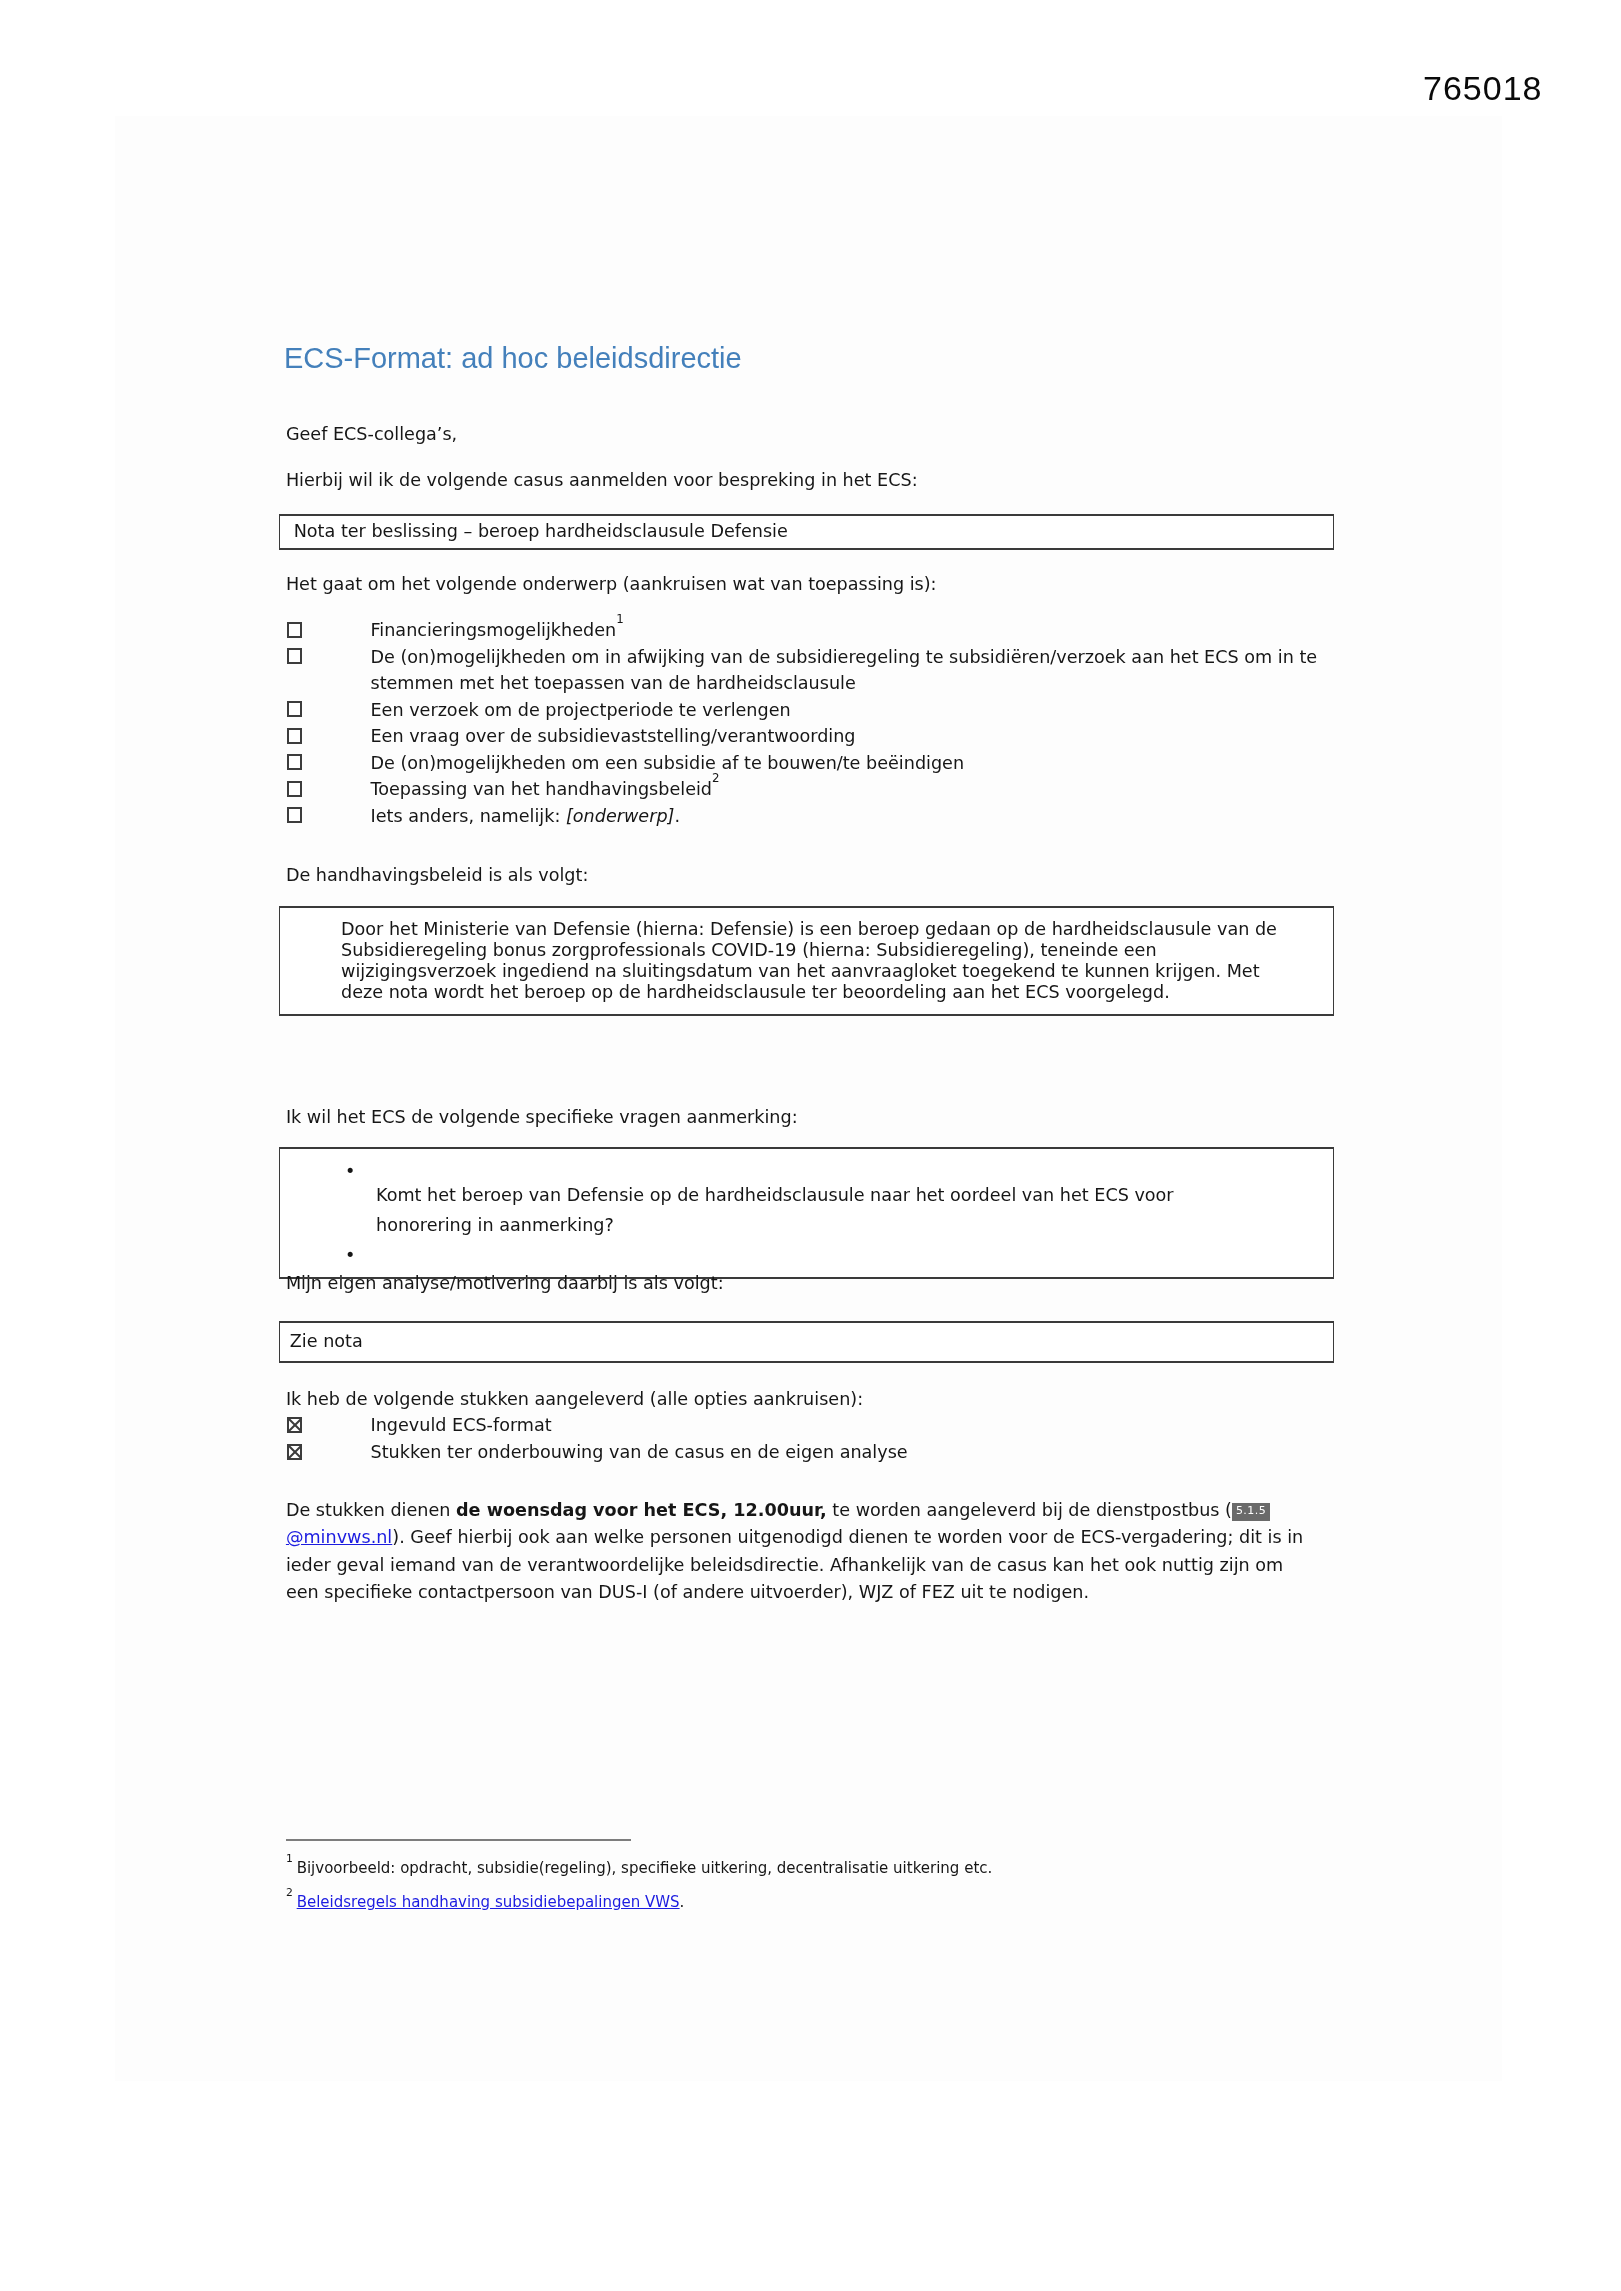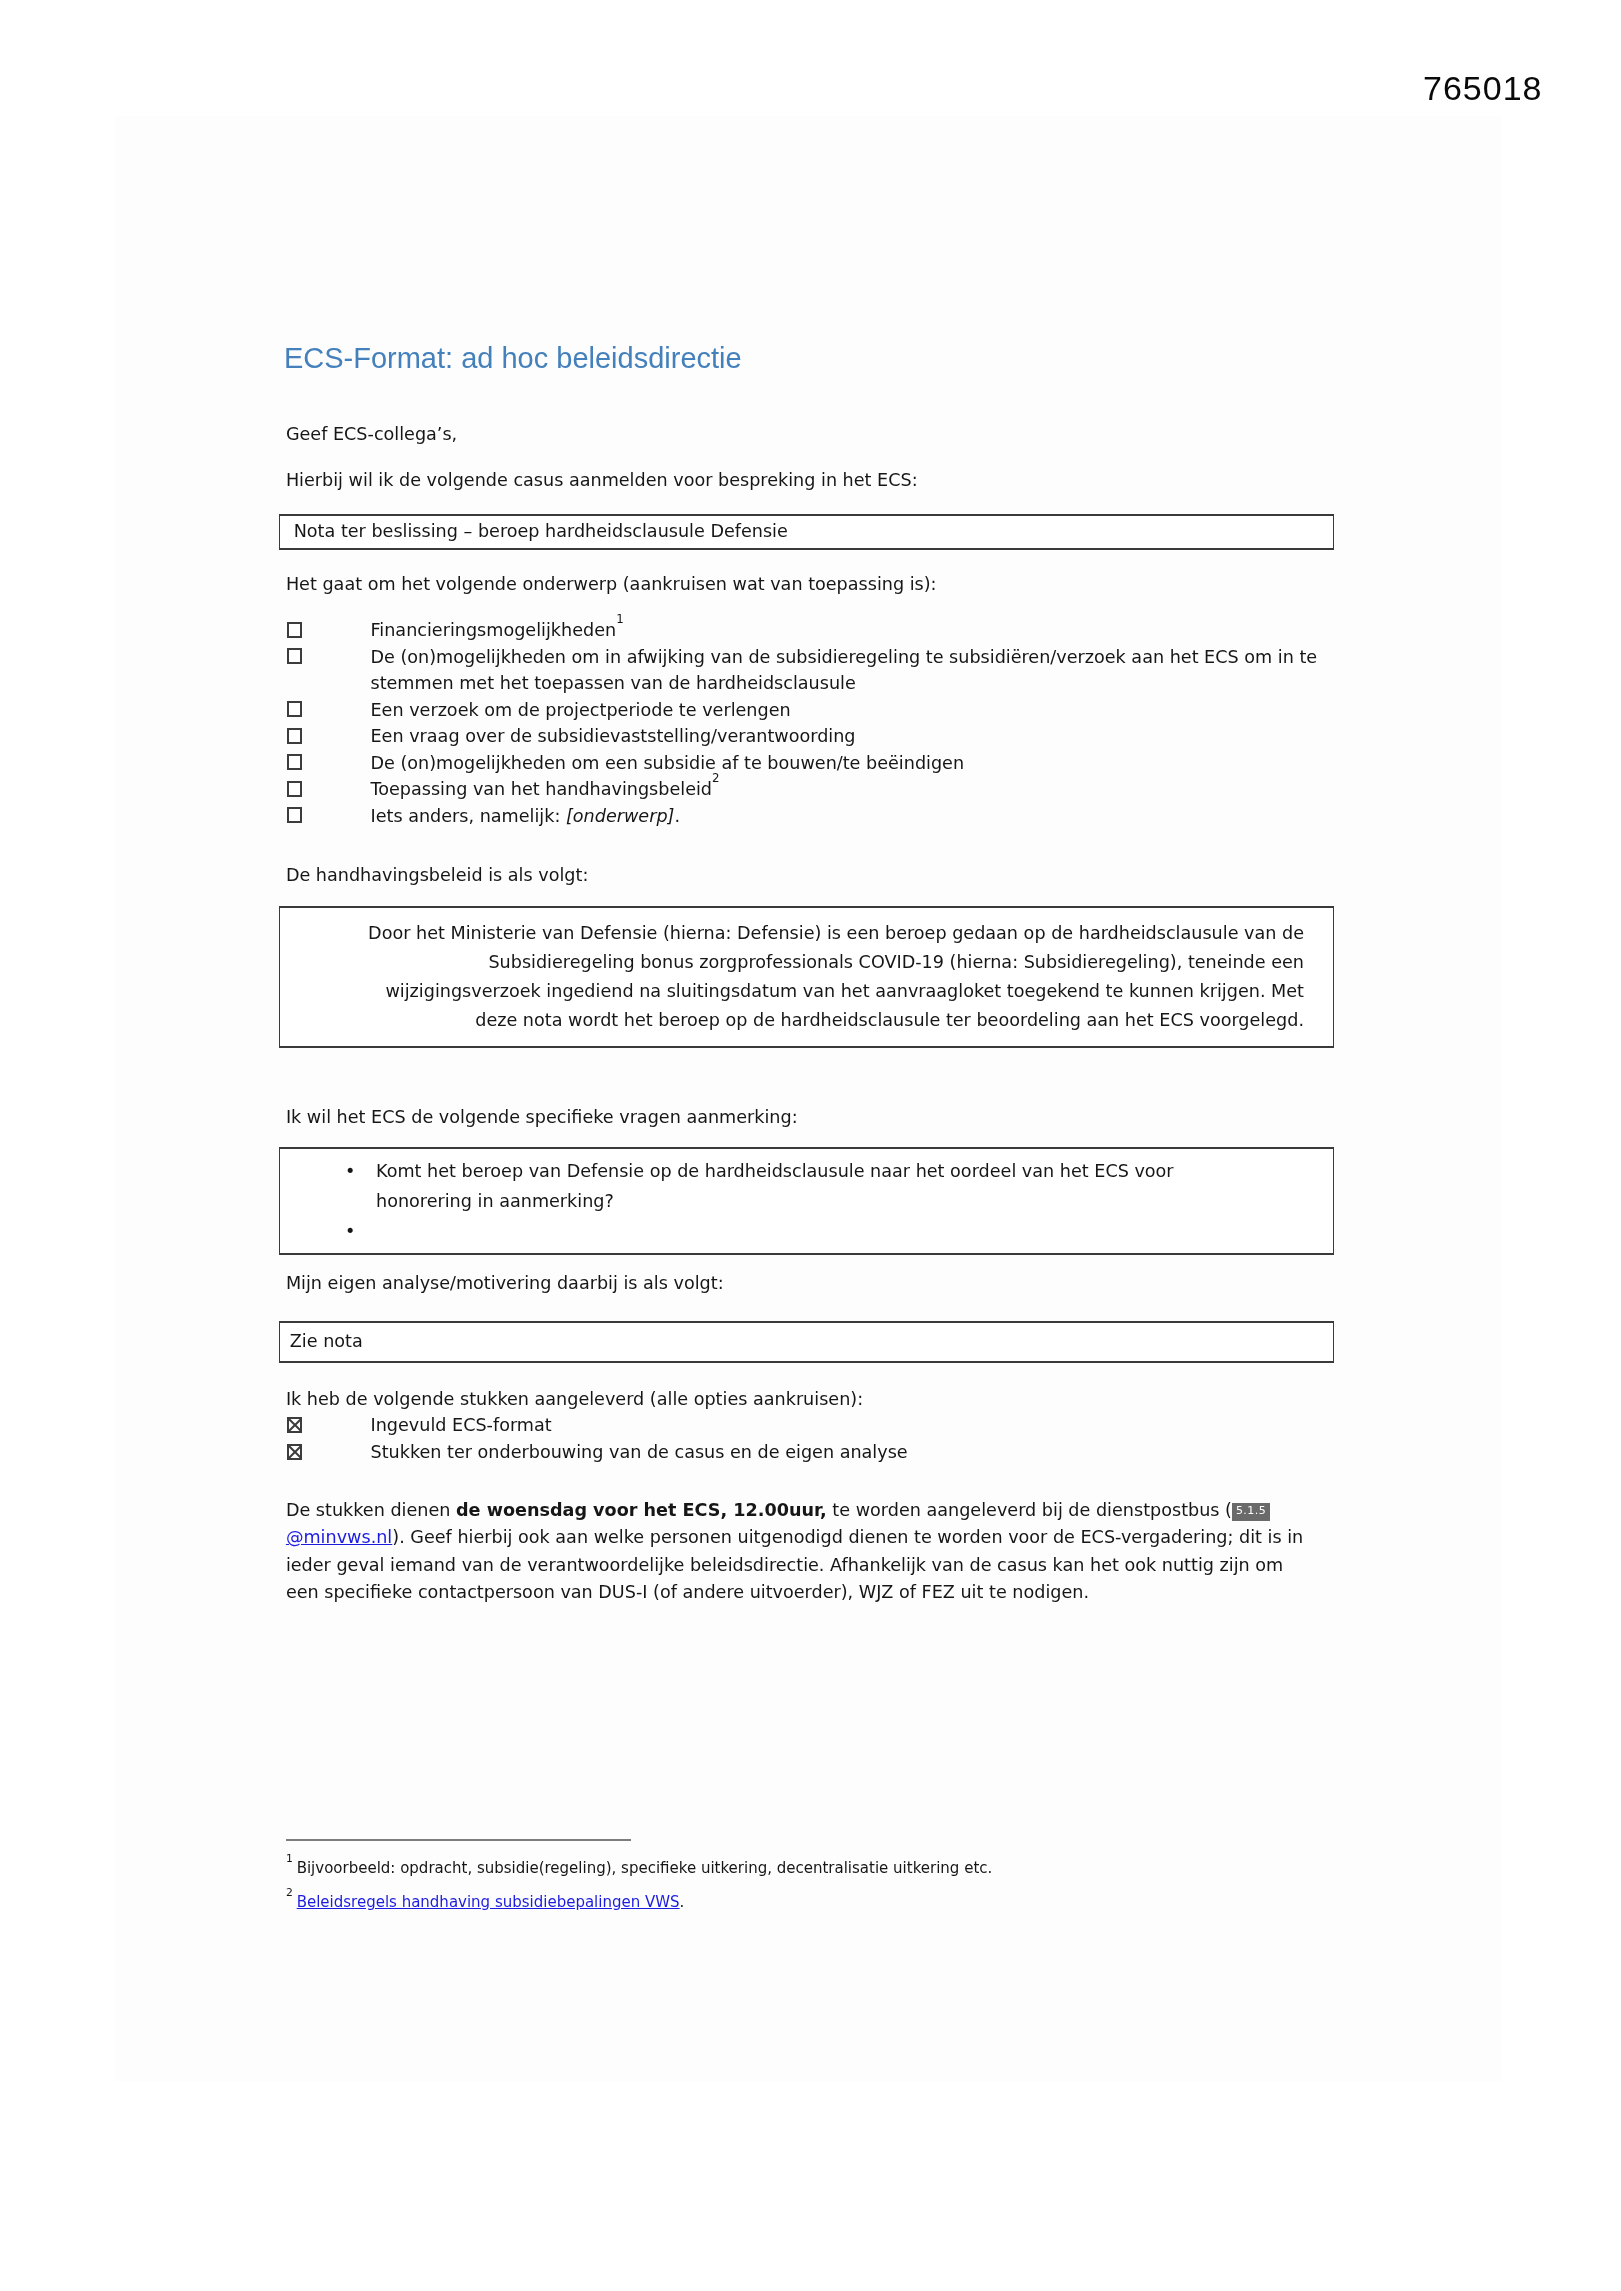--- a/index.html
+++ b/index.html
@@ -27,21 +27,21 @@
   .p-case{top:862px;}
   .p-questions{top:1104px;}
   .p-analysis{top:1270px;}
   .p-documents{top:1386px;}
 
   .field-box{
     left:0;width:1055px;box-sizing:border-box;background:#fff;
     border:1px solid #3a3a3a;border-top-width:2px;border-bottom-width:2px;
   }
   .nota-box{top:514px;height:36px;display:flex;align-items:center;padding-left:13.7px;white-space:nowrap;}
-  .case-box{top:906px;padding:10.8px 29px 10.8px 61px;line-height:29px;text-align:right;}
+  .case-box{top:906px;padding:10.8px 29px 10.8px 61px;line-height:21px;}
   .questions-box{top:1147px;padding:6.9px 69px 6.9px 0;line-height:30px;}
   .zie-box{top:1321px;height:42px;display:flex;align-items:center;padding-left:9.8px;}
 
   .check-list{left:0;width:1057px;}
   .cl-topic{top:617px;line-height:26.5px;}
   .cl-docs{top:1412px;line-height:27.4px;}
   .check-row{display:flex;align-items:flex-start;}
   .cb{
     flex:0 0 15.7px;width:15.7px;height:15.7px;margin:4.9px 0 0 7.8px;
     border:2px solid #3c3c3c;box-sizing:border-box;position:relative;overflow:hidden;background:#fff;
@@ -51,21 +51,21 @@
   }
   .cb.checked::before{transform:translate(-50%,-50%) rotate(45deg);}
   .cb.checked::after{transform:translate(-50%,-50%) rotate(-45deg);}
   .cl-label{margin-left:68px;}
   sup.fnref{font-size:11.8px;line-height:0;position:relative;top:-5.9px;}
   .italic{font-style:italic;}
 
   .bullets{margin:0;padding:0;list-style:none;}
   .bullets li{display:flex;padding-left:65px;}
   .bullets li::before{content:"\2022";flex:0 0 31px;}
-  .bullet-text{flex:1 1 auto;}
+  .bullet-text{flex:1 1 auto;margin-top:24px;}
 
   .closing{top:1497px;left:6.9px;width:1019px;margin:0;}
   .closing b{font-weight:bold;}
   .redaction{
     display:inline-block;background:#6a6a6a;color:#ffffff;
     font-size:11px;line-height:14.7px;padding:1px 3.9px 2px;vertical-align:2px;letter-spacing:0.5px;
   }
   a.link{color:#1c1ce0;text-decoration:underline;cursor:pointer;}
 
   .footnotes{top:1839px;left:6.9px;width:1039px;font-size:15px;line-height:29px;}

